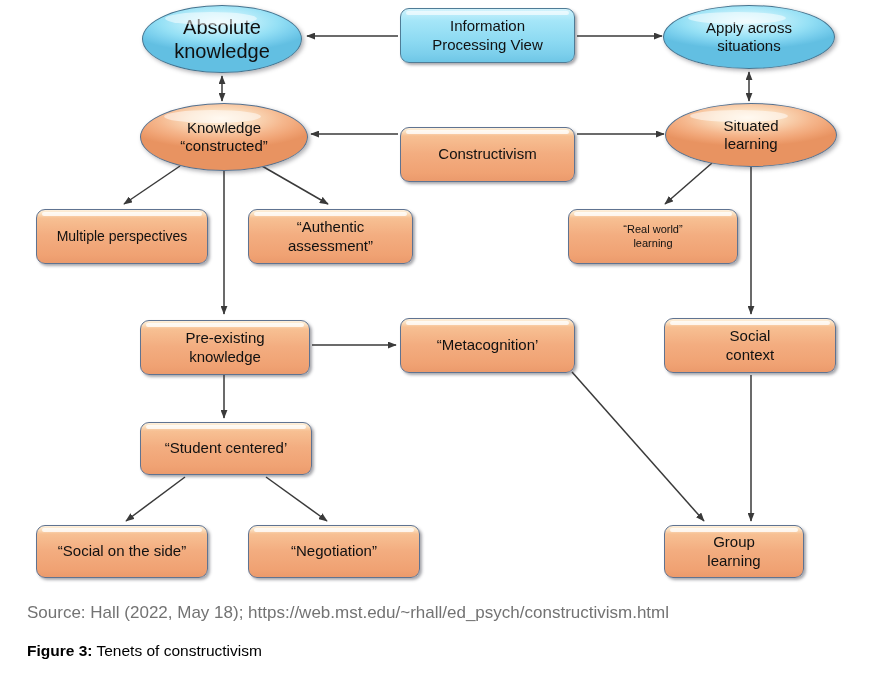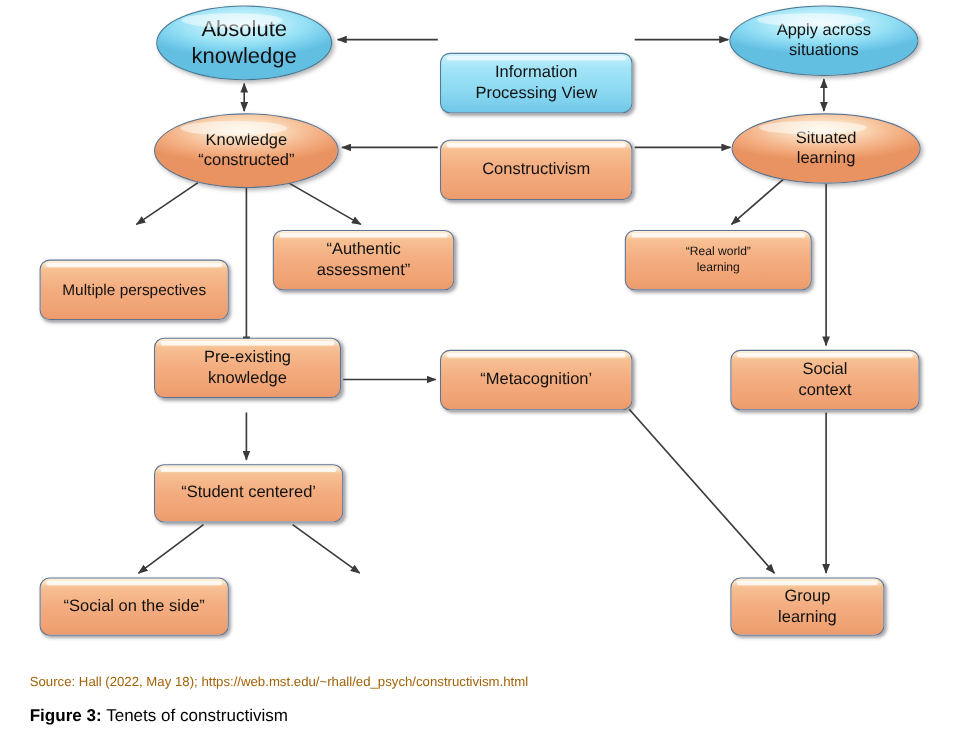--- a/index.html
+++ b/index.html
@@ -124,23 +124,23 @@
   #caption-block {
     position: absolute;
     left: 0;
     top: 598px;
     width: 885px;
     height: 76px;
   }
   #source-line {
     position: absolute;
     left: 27px;
-    top: 15px;
-    font-size: 12px;
-    color: #a16207;
+    top: 5px;
+    font-size: 17px;
+    color: #737373;
     white-space: nowrap;
   }
   #figure-line {
     position: absolute;
     left: 27px;
     top: 44px;
     font-size: 15.5px;
     color: #000000;
     white-space: nowrap;
   }
@@ -195,21 +195,21 @@
         <line x1="185" y1="477" x2="126" y2="521" marker-end="url(#arrowhead)"></line>
 
         <line x1="266" y1="477" x2="327" y2="521" marker-end="url(#arrowhead)"></line>
 
         <line x1="572" y1="372" x2="704" y2="521" marker-end="url(#arrowhead)"></line>
 
         <line x1="751" y1="375" x2="751" y2="521" marker-end="url(#arrowhead)"></line>
       </g>
     </svg>
 
-    <div class="node box blue" style="left:400px;top:8px;width:175px;height:55px;font-size:15px;margin-top:40px;">
+    <div class="node box blue" style="left:400px;top:8px;width:175px;height:55px;font-size:15px;">
       <span class="label">Information
 Processing View</span>
     </div>
 
     <div class="node ellipse blue" style="left:142px;top:5px;width:160px;height:68px;font-size:20px;">
       <span class="label">Absolute
 knowledge</span>
     </div>
 
     <div class="node ellipse blue" style="left:663px;top:5px;width:172px;height:64px;font-size:15px;">
@@ -224,35 +224,35 @@
     <div class="node ellipse orange" style="left:140px;top:103px;width:168px;height:68px;font-size:15px;">
       <span class="label">Knowledge
 “constructed”</span>
     </div>
 
     <div class="node ellipse orange" style="left:665px;top:103px;width:172px;height:64px;font-size:15px;">
       <span class="label">Situated
 learning</span>
     </div>
 
-    <div class="node box orange" style="left:36px;top:209px;width:172px;height:55px;font-size:14px;margin-top:27px;">
+    <div class="node box orange" style="left:36px;top:209px;width:172px;height:55px;font-size:14px;">
       <span class="label">Multiple perspectives</span>
     </div>
 
     <div class="node box orange" style="left:248px;top:209px;width:165px;height:55px;font-size:15px;">
       <span class="label">“Authentic
 assessment”</span>
     </div>
 
     <div class="node box orange" style="left:568px;top:209px;width:170px;height:55px;font-size:11px;">
       <span class="label">“Real world”
 learning</span>
     </div>
 
-    <div class="node box orange" style="left:140px;top:307px;width:170px;height:55px;font-size:15px;">
+    <div class="node box orange" style="left:140px;top:320px;width:170px;height:55px;font-size:15px;">
       <span class="label">Pre-existing
 knowledge</span>
     </div>
 
     <div class="node box orange" style="left:664px;top:318px;width:172px;height:55px;font-size:15px;">
       <span class="label">Social
 context</span>
     </div>
 
     <div class="node box orange" style="left:400px;top:318px;width:175px;height:55px;font-size:15px;">
@@ -260,20 +260,23 @@
     </div>
 
     <div class="node box orange" style="left:140px;top:422px;width:172px;height:53px;font-size:15px;">
       <span class="label">“Student centered’</span>
     </div>
 
     <div class="node box orange" style="left:36px;top:525px;width:172px;height:53px;font-size:15px;">
       <span class="label">“Social on the side”</span>
     </div>
 
+    <div class="node box orange" style="left:248px;top:525px;width:172px;height:53px;font-size:15px;">
+      <span class="label">“Negotiation”</span>
+    </div>
 
     <div class="node box orange" style="left:664px;top:525px;width:140px;height:53px;font-size:15px;">
       <span class="label">Group
 learning</span>
     </div>
 
   </div>
 
   <div id="caption-block">
     <div id="source-line">Source: Hall (2022, May 18); https://web.mst.edu/~rhall/ed_psych/constructivism.html</div>

